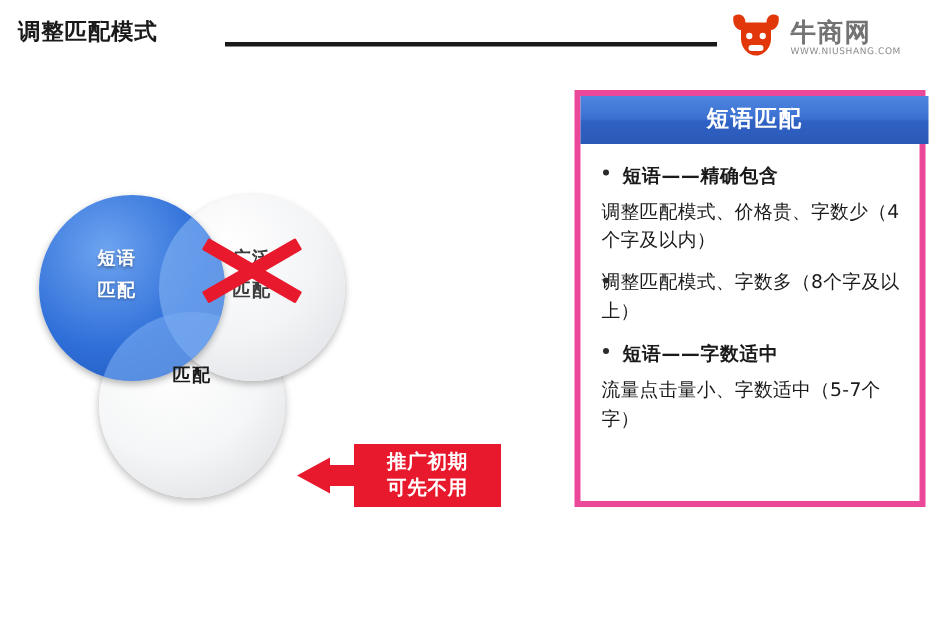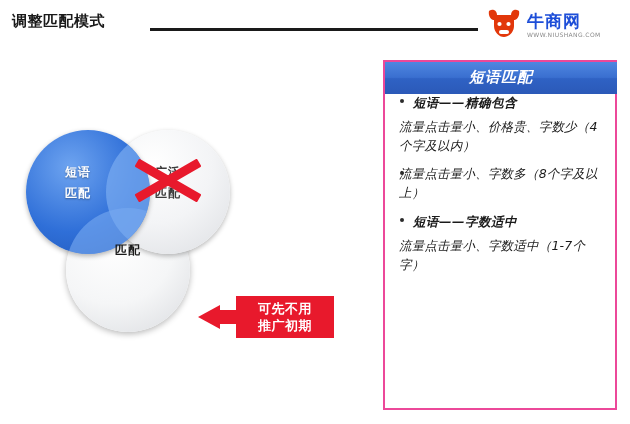--- a/index.html
+++ b/index.html
@@ -43,21 +43,21 @@
   #logo-mark {
     position: absolute;
     left: 0; top: 0;
     width: 34px; height: 32px;
   }
   #logo-text {
     position: absolute;
     left: 40px; top: 2px;
     font-size: 17px;
     font-weight: bold;
-    color: #1d4ed8;
+    color: #737373;
     letter-spacing: 1px;
   }
   #logo-sub {
     position: absolute;
     left: 40px; top: 23px;
     font-size: 6px;
     color: #8a8a8a;
     letter-spacing: 0.4px;
   }
 
@@ -202,45 +202,44 @@
     left: 219px; top: 310px;
     width: 20px; height: 14px;
     background: #e8192c;
     z-index: 8;
   }
 
   
   #panel {
     position: absolute;
     left: 383px; top: 60px;
-    width: 234px; height: 350px;
+    width: 234px; height: 278px;
     background: #ffffff;
-    border: 2px solid #ec4899;
+    border: 4px solid #ec4899;
     box-sizing: border-box;
-    font-style: italic;
   }
   #panel-header {
     position: absolute;
     left: 0; top: 0;
     width: 232px; height: 32px;
     background: linear-gradient(to bottom, #4f86e0 0%, #3a6fd0 48%, #2f62c4 52%, #2b59b8 100%);
   }
   #panel-title {
     position: absolute;
     left: 0; top: 6px;
     width: 232px;
     text-align: center;
     color: #ffffff;
     font-size: 15px;
     font-weight: bold;
     letter-spacing: 1px;
   }
   #panel-body {
     position: absolute;
-    left: 0; top: 20px;
+    left: 0; top: 32px;
     width: 232px; height: 316px;
     padding: 10px 12px 0 12px;
     box-sizing: border-box;
   }
   .bullet-row {
     position: relative;
     padding-left: 16px;
     margin-bottom: 5px;
   }
   .bullet-row .dot {
@@ -305,42 +304,42 @@
   <div id="cross">
     <div class="bar b1"></div>
     <div class="bar b2"></div>
   </div>
 </div>
 
 <div id="callout-arrow"></div>
 <div id="callout-arrow-tail"></div>
 <div id="callout">
   <div id="callout-text">
+    <div>推广初期</div>
     <div>可先不用</div>
-    <div>推广初期</div>
   </div>
 </div>
 
 <div id="panel">
   <div id="panel-header">
     <div id="panel-title">短语匹配</div>
   </div>
   <div id="panel-body">
 
     <div class="bullet-row">
       <span class="dot"></span>
       <span class="bullet-title">短语——精确包含</span>
     </div>
-    <div class="bullet-desc">流量点击量小、价格贵、字数少（4个字及以内）</div>
+    <div class="bullet-desc">调整匹配模式、价格贵、字数少（4个字及以内）</div>
 
     <div class="bullet-row">
       <span class="dot"></span>
     </div>
-    <div class="bullet-desc">流量点击量小、字数多（8个字及以上）</div>
+    <div class="bullet-desc">调整匹配模式、字数多（8个字及以上）</div>
 
     <div class="bullet-row">
       <span class="dot"></span>
       <span class="bullet-title">短语——字数适中</span>
     </div>
-    <div class="bullet-desc">流量点击量小、字数适中（1-7个字）</div>
+    <div class="bullet-desc">流量点击量小、字数适中（5-7个字）</div>
 
   </div>
 </div>
 
 </body></html>

